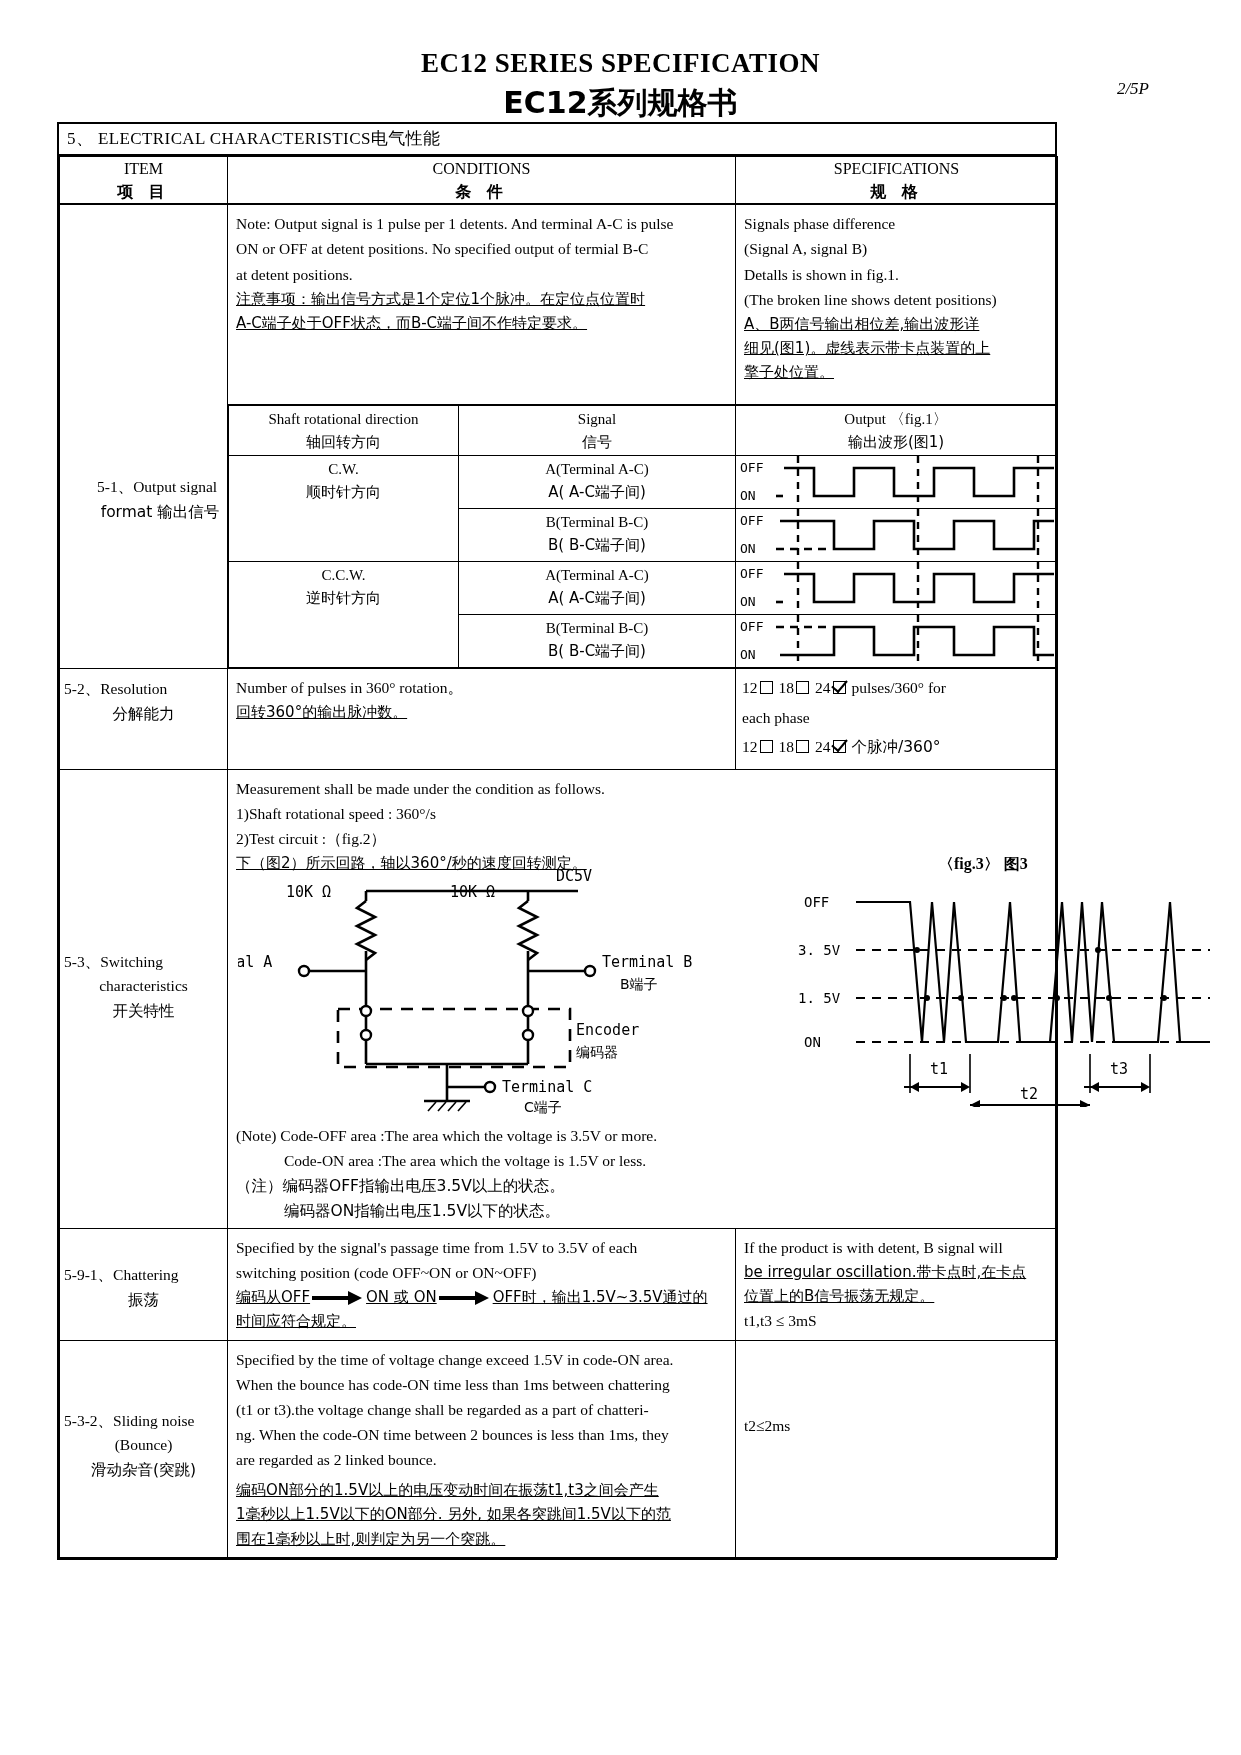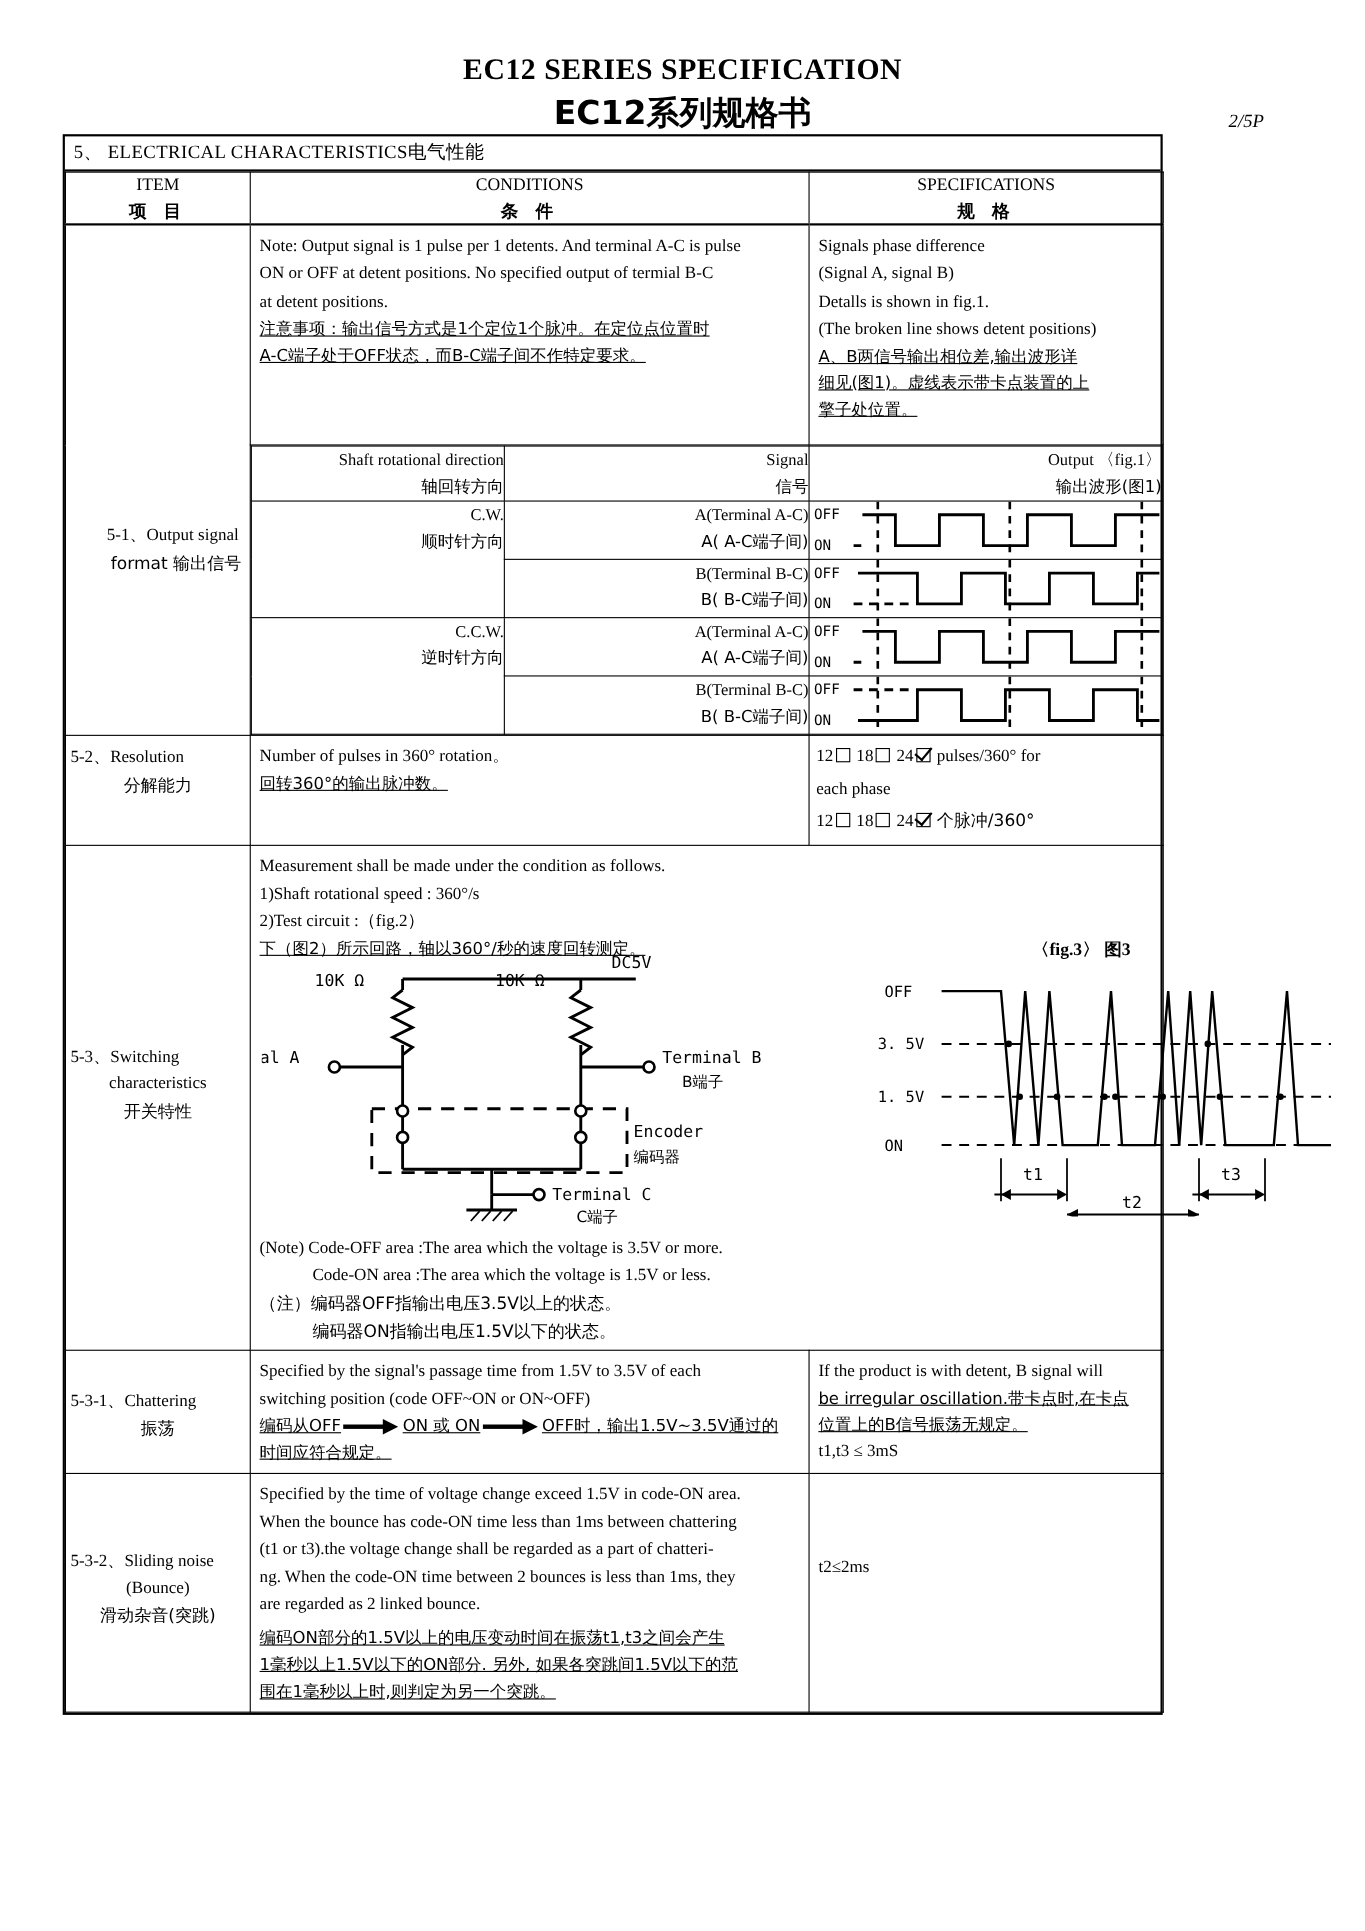--- a/index.html
+++ b/index.html
@@ -17,21 +17,21 @@
   .doc-head { text-align: center; padding-top: 48px; }
   .title-en {
     font-size: 27px; font-weight: bold; letter-spacing: .5px;
     font-family: "Liberation Serif", serif;
   }
   .title-cn {
     font-size: 30px; font-weight: bold; margin-top: 4px;
     font-family: "DejaVu Sans", sans-serif;
   }
   .pageno {
-    position: absolute; right: 92px; top: 100px;
+    position: absolute; right: 92px; top: 79px;
     font-size: 17px; font-style: italic;
     font-family: "Liberation Serif", serif;
   }
 
   
   .frame {
     position: absolute; left: 57px; top: 122px;
     width: 1000px; border: 2px solid #000;
   }
   .sectitle {
@@ -56,21 +56,21 @@
   .c-spec { width: 322px; }
 
   .pad { padding: 6px 6px 6px 8px; font-size: 15.5px; line-height: 1.62; }
   .pad .cn { font-size: 15px; text-decoration: underline; }
   .itemcell { font-size: 15.5px; line-height: 1.6; padding-top: 8px; }
   .itemcell .l1 { padding-left: 4px; }
   .itemcell .l2 { text-align: center; }
 
   
   table.sig { width: 100%; border-collapse: collapse; table-layout: fixed; }
-  table.sig td { border: 1px solid #000; font-size: 15px; text-align: right; padding: 2px 0; }
+  table.sig td { border: 1px solid #000; font-size: 15px; text-align: center; padding: 2px 0; }
   table.sig td.lbl { line-height: 1.5; }
   .sig-dir { width: 230px; }
   .sig-sig { width: 277px; }
   .wave-cell { padding: 0 !important; }
 
   
   .wv { display: block; }
 
   
   .cbrow { font-size: 15.5px; line-height: 1.9; padding: 4px 4px 6px 6px; }
@@ -430,21 +430,21 @@
             <div style="padding-left:48px;">Code-ON area  :The area which the voltage is 1.5V or less.</div>
             <div class="cn">（注）编码器OFF指输出电压3.5V以上的状态。</div>
             <div class="cn" style="padding-left:48px;">编码器ON指输出电压1.5V以下的状态。</div>
           </div>
         </td>
       </tr>
 
       <tr>
         <td>
           <div class="itemcell" style="padding-top:34px;">
-            <div class="l1">5-3-1、Chattering</div>
+            <div class="l1">5-9-1、Chattering</div>
             <div class="l2 cn">振荡</div>
           </div>
         </td>
         <td>
           <div class="pad">
             <div>Specified by the signal's passage time from 1.5V to 3.5V of each</div>
             <div> switching position (code OFF~ON or ON~OFF)</div>
             <div class="cn">
               <span>编码从OFF</span><span class="arrow-inline"></span><span>ON 或 ON</span><span class="arrow-inline"></span><span>OFF时，输出1.5V~3.5V通过的</span>
             </div>

